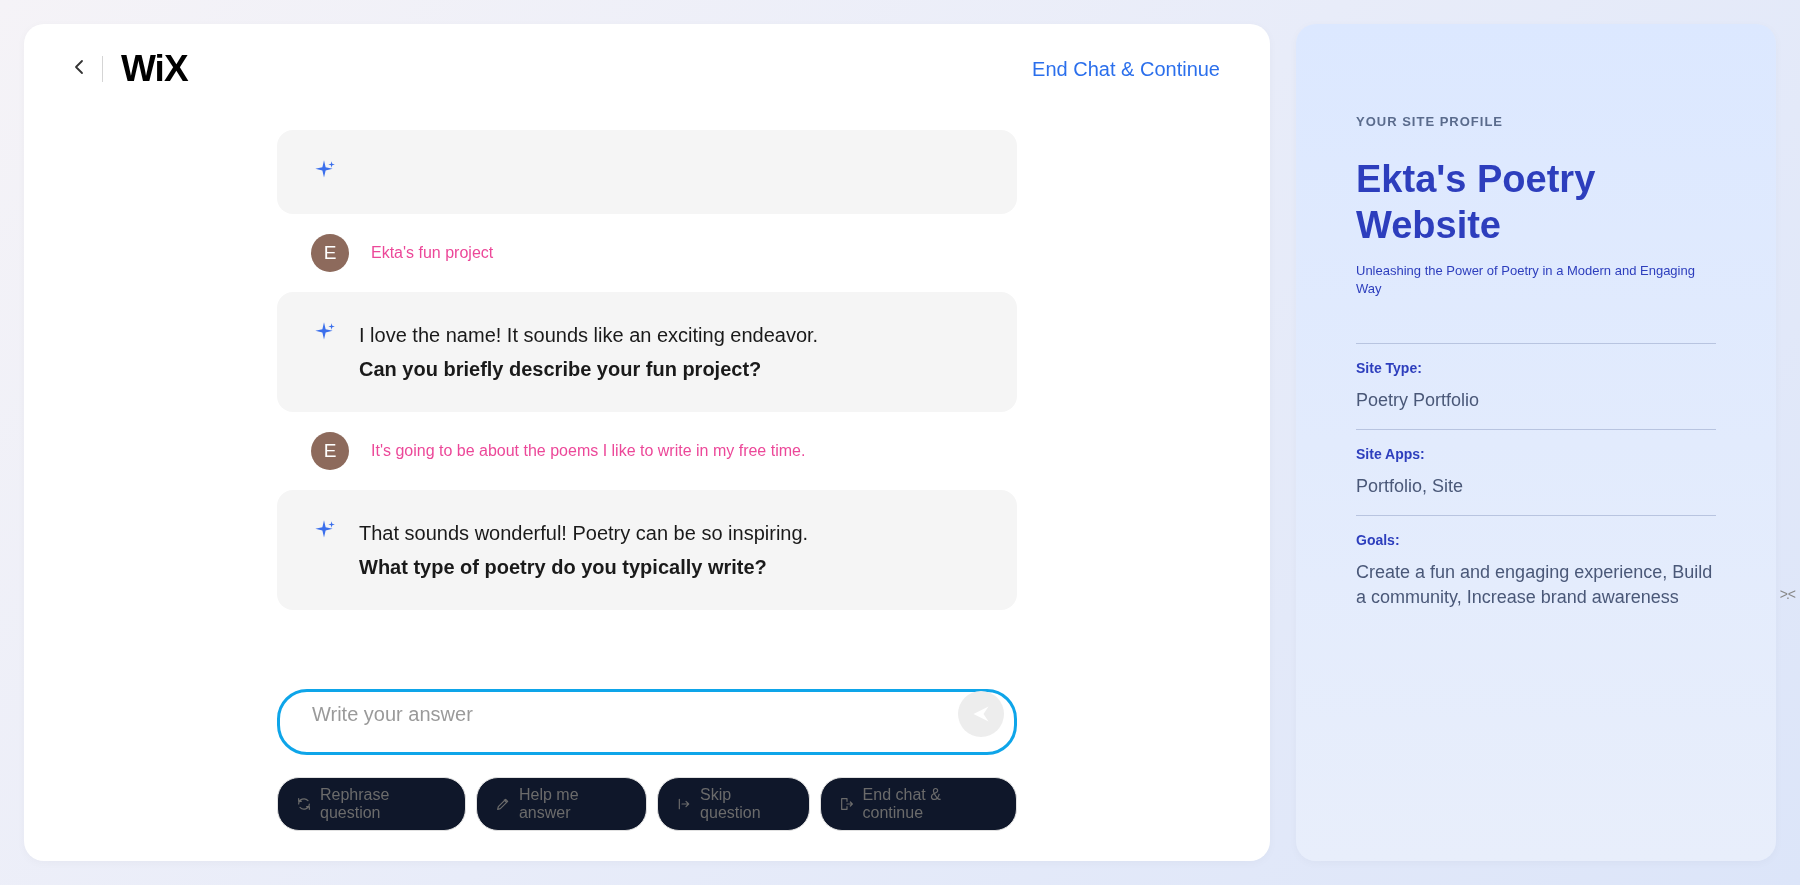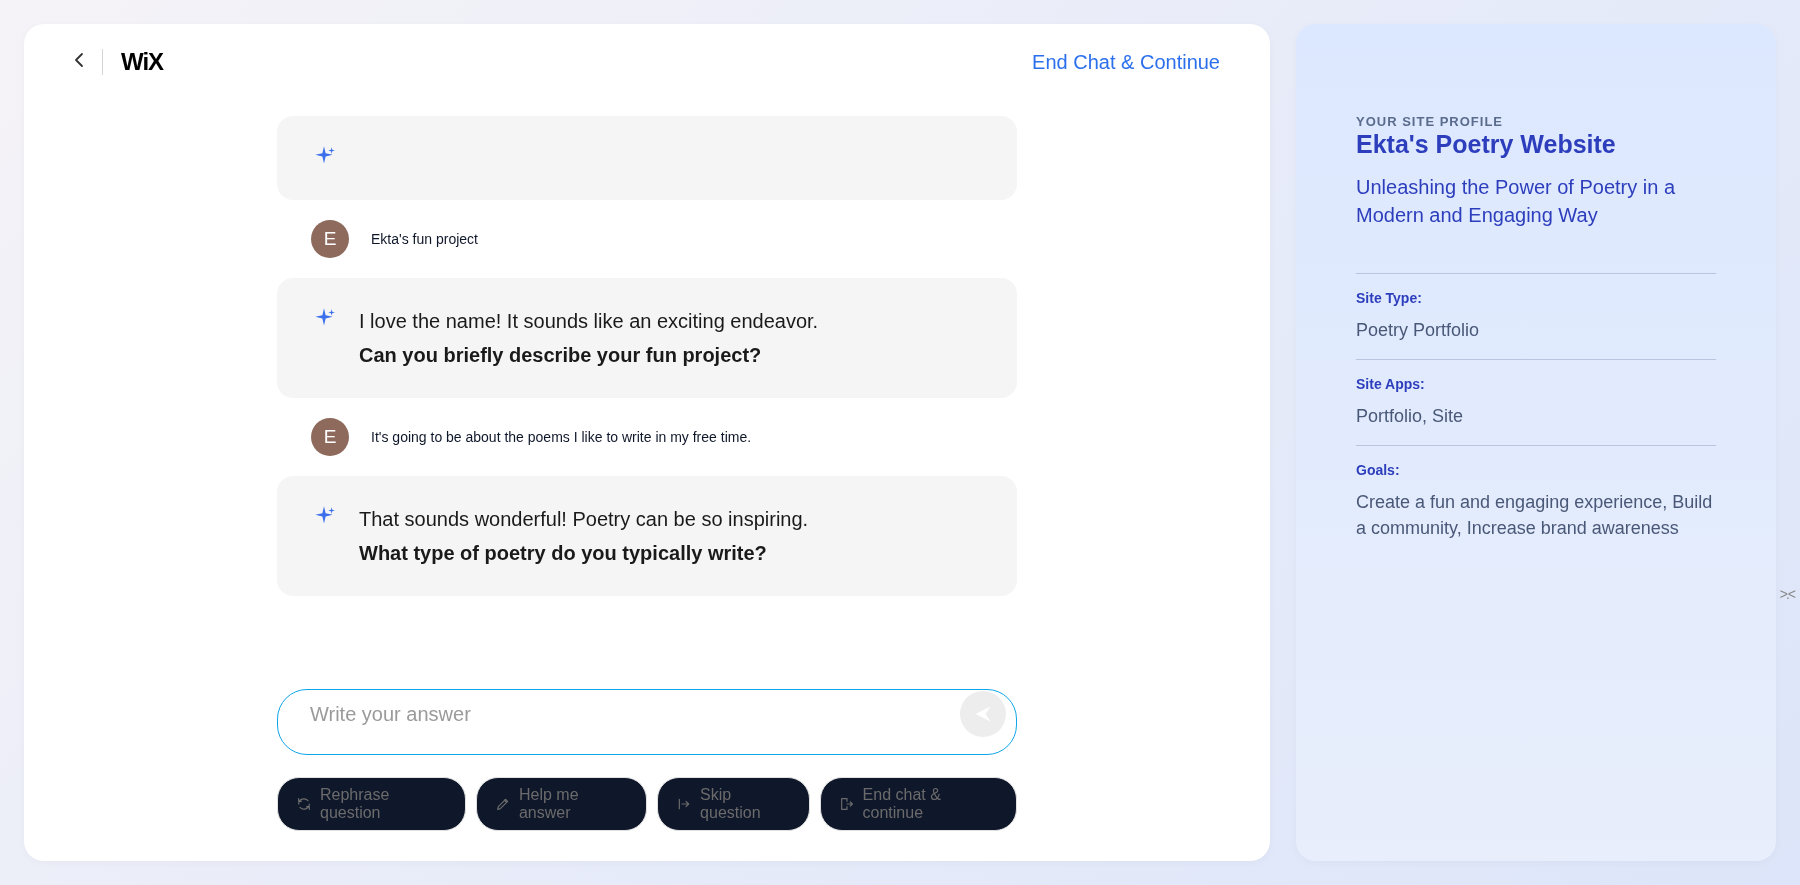--- a/index.html
+++ b/index.html
@@ -39,21 +39,21 @@
       cursor: pointer;
       user-select: none;
     }
     .divider-v {
       width: 1px;
       height: 26px;
       background: #d5d5d5;
     }
     .wix-logo {
       font-weight: 900;
-      font-size: 24px;
+      font-size: 37px;
       letter-spacing: -1px;
       color: #000;
     }
     .end-chat-top {
       color: #2b6fec;
       font-size: 20px;
       cursor: pointer;
     }
     .chat-area {
       flex: 1;
@@ -101,31 +101,31 @@
       background: #8d6a5c;
       color: #fff;
       display: flex;
       align-items: center;
       justify-content: center;
       font-size: 19px;
       font-weight: 500;
       flex-shrink: 0;
     }
     .user-text {
-      font-size: 14px;
-      color: #0f172a;
+      font-size: 16px;
+      color: #ec4899;
     }
     .input-section {
       width: 740px;
       margin: 0 auto;
       padding-bottom: 30px;
     }
     .input-wrap {
       position: relative;
-      border: 1px solid #0ea5e9;
+      border: 3px solid #0ea5e9;
       border-radius: 30px;
       height: 66px;
       display: flex;
       align-items: center;
       padding: 0 10px 16px 32px;
       background: #fff;
     }
     .input-field {
       flex: 1;
       border: none;
@@ -171,27 +171,28 @@
       box-shadow: 0 2px 10px rgba(0,0,0,0.03);
     }
     .profile-label {
       font-size: 13px;
       letter-spacing: 1px;
       color: #5a6b8c;
       font-weight: 600;
       margin-top: 32px;
     }
     .profile-title {
-      font-size: 25px;
+      font-size: 38px;
       font-weight: 700;
       color: #2d3ebd;
+      margin-top: 28px;
       line-height: 1.2;
     }
     .profile-subtitle {
-      font-size: 20px;
+      font-size: 13px;
       color: #2d3ebd;
       margin-top: 14px;
       line-height: 1.4;
     }
     .profile-list { margin-top: 44px; }
     .profile-item {
       border-top: 1px solid #b8c4e0;
       padding: 16px 0;
     }
     .profile-item-label {

